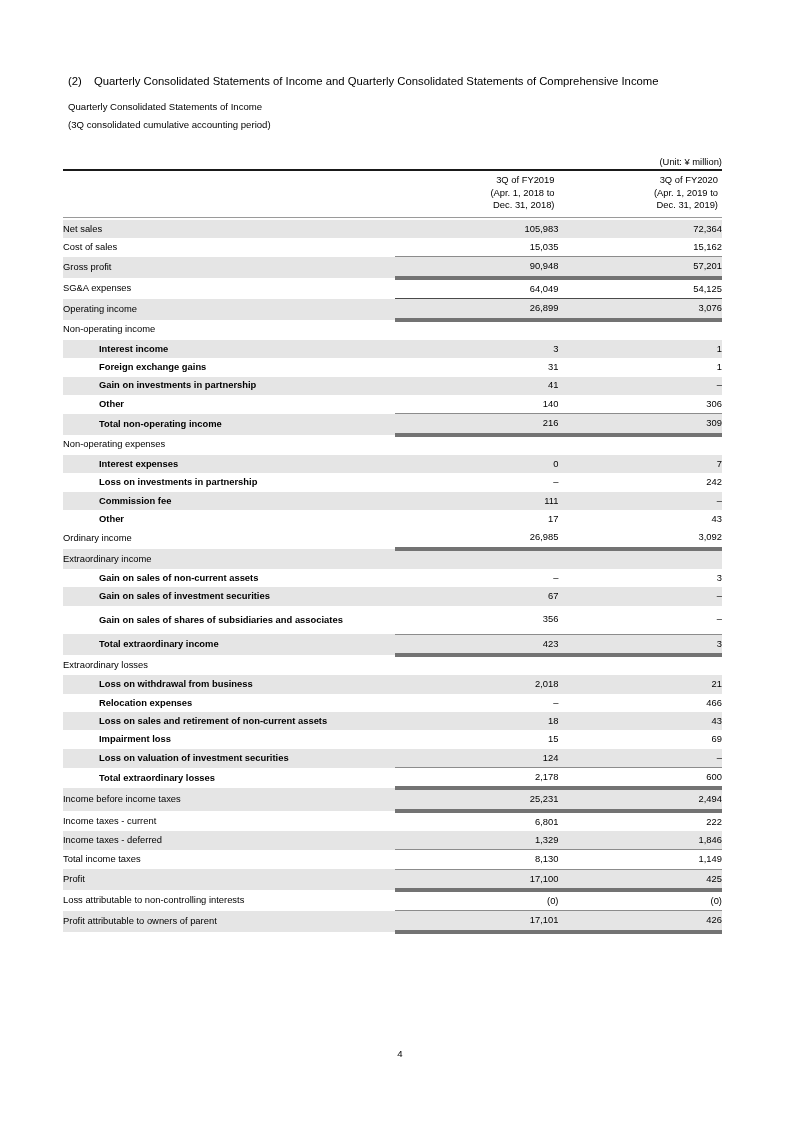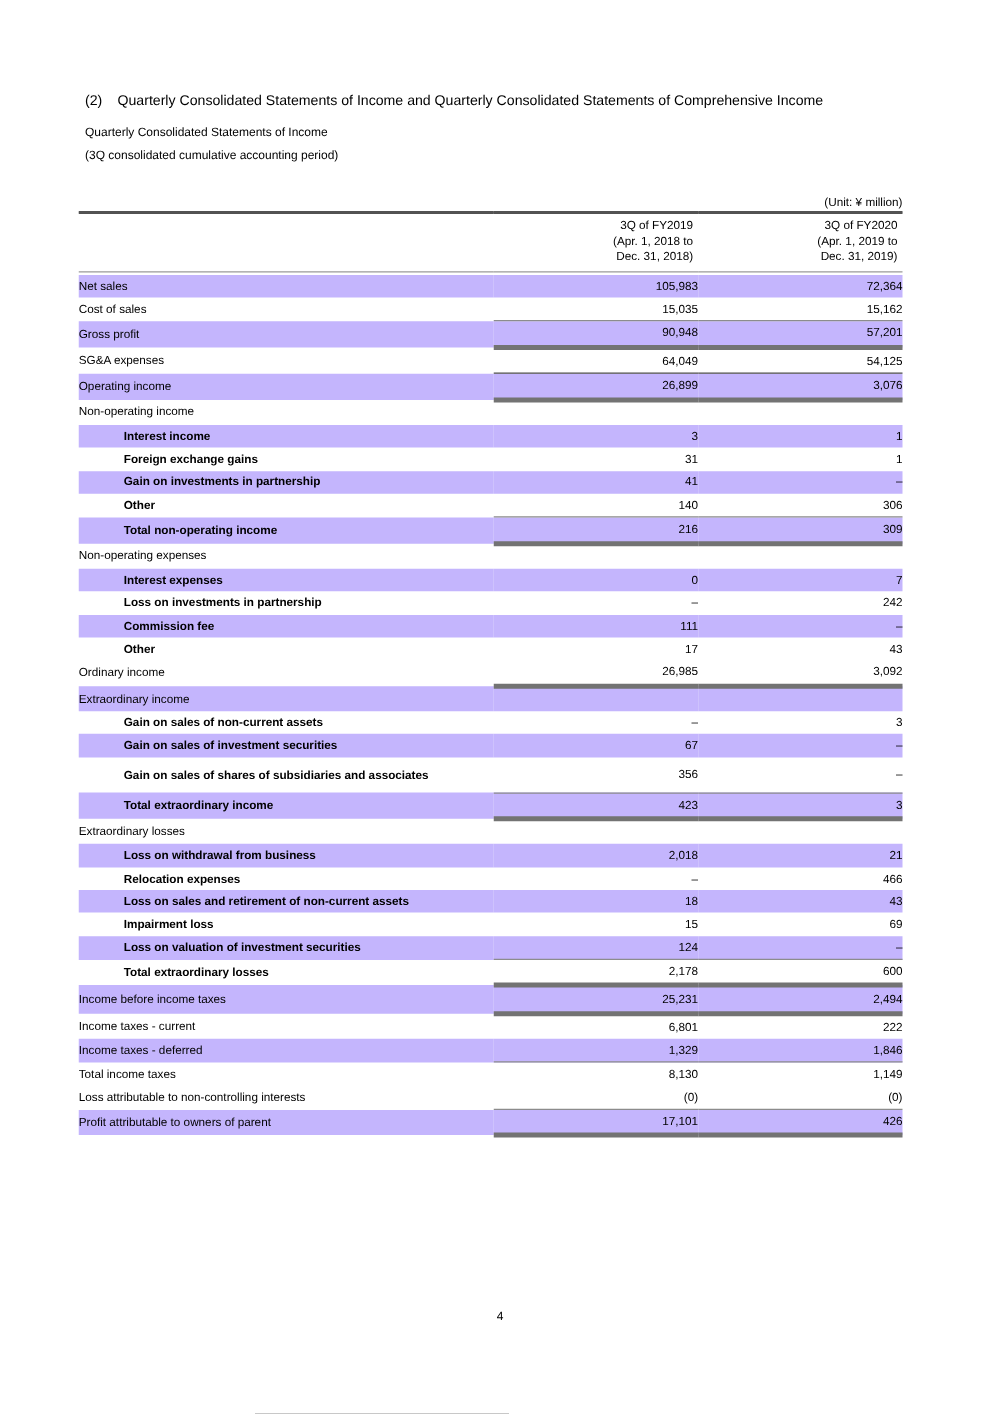--- a/index.html
+++ b/index.html
@@ -93,21 +93,21 @@
     border-top: 1px solid #9a9a9a;
   }
 
   
   tr.row td {
     height: 18.35px;
     padding: 0;
     vertical-align: middle;
   }
   tr.row.tall td { height: 28px; }
-  tr.row.shade td { background: #c4b5fd; }
+  tr.row.shade td { background: #e5e5e5; }
 
   td.label {
     padding-left: 0;
     white-space: nowrap;
   }
   td.label .lbl {
     display: block;
     line-height: 12.5px;
     white-space: normal;
   }
@@ -540,20 +540,31 @@
             <td class="label lvl0">
               <span class="lbl">Total income taxes</span>
             </td>
             <td class="num rule-top">
               <span class="v">8,130</span>
             </td>
             <td class="num rule-top">
               <span class="v">1,149</span>
             </td>
           </tr>
+          <tr class="row shade">
+            <td class="label lvl0">
+              <span class="lbl">Profit</span>
+            </td>
+            <td class="num rule-top rule-bottom">
+              <span class="v">17,100</span>
+            </td>
+            <td class="num rule-top rule-bottom">
+              <span class="v">425</span>
+            </td>
+          </tr>
           <tr class="row">
             <td class="label lvl0">
               <span class="lbl">Loss attributable to non-controlling interests</span>
             </td>
             <td class="num">
               <span class="v">(0)</span>
             </td>
             <td class="num">
               <span class="v">(0)</span>
             </td>

